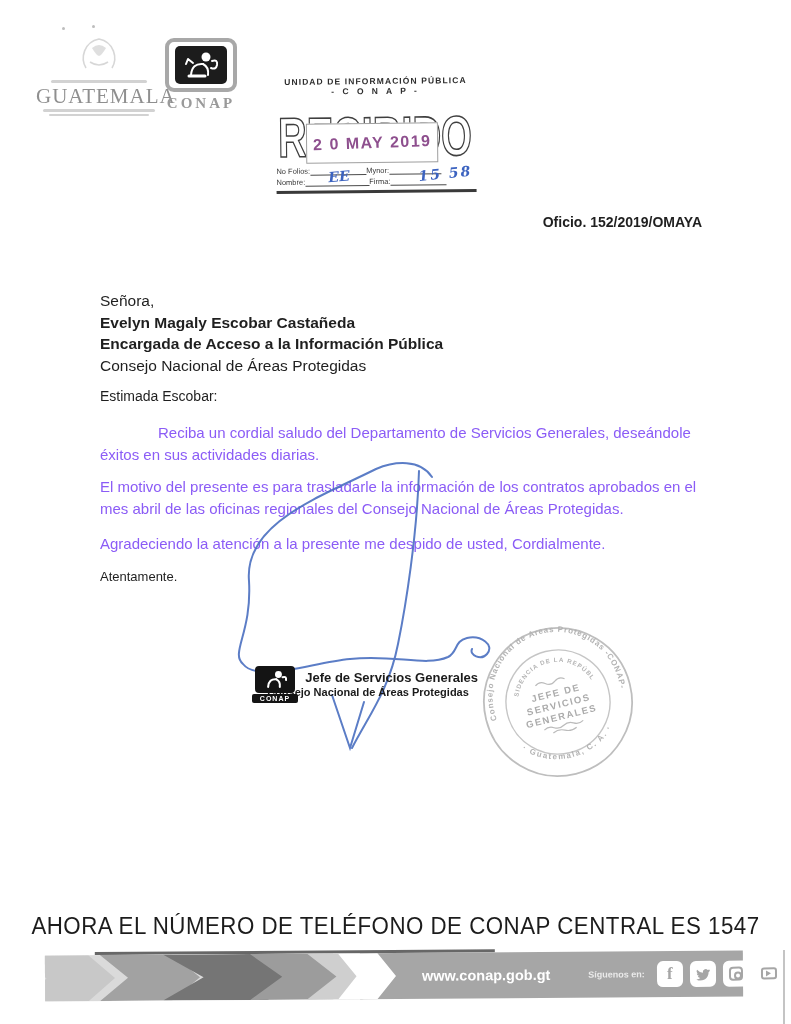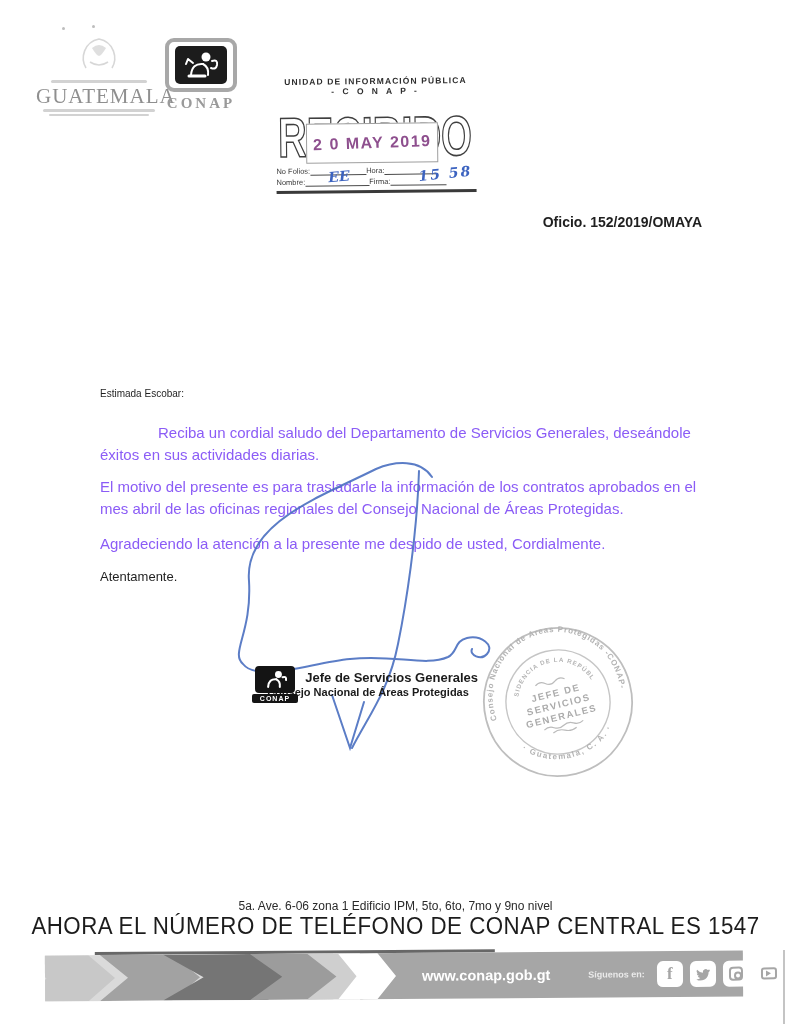--- a/index.html
+++ b/index.html
@@ -41,21 +41,21 @@
   .hw { color:#3c63c0; font-family:"DejaVu Serif", serif; font-style:italic; font-weight:bold; }
   .hw-nombre { left:52px; top:92px; font-size:14px; transform:rotate(-4deg); }
   .hw-firma { left:142px; top:90px; font-size:14px; transform:rotate(-5deg); letter-spacing:2px; }
   .stamp-underline { top:114px; left:0; width:100%; height:2.5px; background:#3a3a3a; }
 
   
   .ref-block { left:430px; top:212px; width:272px; text-align:right; font-size:14px; line-height:21px; }
   .ref-line { font-weight:bold; }
   .recipient { left:100px; top:290px; font-size:15.5px; line-height:21.5px; }
   .bold { font-weight:bold; }
-  .salutation { left:100px; top:388px; font-size:10px; }
+  .salutation { left:100px; top:388px; font-size:14px; }
   .para { left:100px; width:618px; font-size:15px; line-height:22px; color:#8b5cf6; }
   .p1 { top:422px; text-indent:58px; }
   .p2 { top:476px; }
   .p3 { top:533px; }
   .closing { left:100px; top:569px; font-size:13px; }
 
   
   .sig-ink { left:200px; top:455px; width:320px; height:330px; pointer-events:none; }
   .sig-name { left:238px; top:649px; width:240px; text-align:center;
               font-size:12.5px; font-weight:bold; color:#111; }
@@ -147,38 +147,44 @@
     <div class="abs stamp-l2">- C O N A P -</div>
     <svg class="abs recibido-svg" width="200" height="72" viewBox="0 0 200 72">
       <text x="2" y="58" font-family="Liberation Sans, sans-serif" font-weight="bold" font-size="56" fill="#ffffff" stroke="#3f3f3f" stroke-width="1.6" textLength="194" lengthAdjust="spacingAndGlyphs">RECIBIDO</text>
     </svg>
     <div class="abs date-box">
       <span class="date-text">2 0 MAY 2019</span>
     </div>
     <div class="abs fieldrow frow1">
       <span>No Folios:</span>
       <span class="fline" style="width:56px"></span>
-      <span>Hora:</span>
+      <span>Mynor:</span>
       <span class="fline" style="width:52px"></span>
     </div>
     <div class="abs fieldrow frow2">
       <span>Nombre:</span>
       <span class="fline" style="width:64px"></span>
       <span>Firma:</span>
       <span class="fline" style="width:56px"></span>
     </div>
     <span class="abs hw hw-nombre">EE</span>
     <span class="abs hw hw-firma">15 58</span>
     <div class="abs stamp-underline"></div>
   </div>
 
   <div class="abs ref-block">
     <div class="ref-line">Oficio. 152/2019/OMAYA</div>
   </div>
 
+  <div class="abs recipient">
+    <div>Señora,</div>
+    <div class="bold">Evelyn Magaly Escobar Castañeda</div>
+    <div class="bold">Encargada de Acceso a la Información Pública</div>
+    <div>Consejo Nacional de Áreas Protegidas</div>
+  </div>
 
   <div class="abs salutation">Estimada Escobar:</div>
 
   <p class="abs para p1">Reciba un cordial saludo del Departamento de Servicios Generales, deseándole éxitos en sus actividades diarias.</p>
   <p class="abs para p2">El motivo del presente es para trasladarle la información de los contratos aprobados en el mes abril de las oficinas regionales del Consejo Nacional de Áreas Protegidas.</p>
   <p class="abs para p3">Agradeciendo la atención a la presente me despido de usted, Cordialmente.</p>
   <div class="abs closing">Atentamente.</div>
 
   <svg class="abs sig-ink" viewBox="0 0 320 330">
     <g fill="none" stroke="#4a6fc0" stroke-width="2" stroke-linecap="round" opacity="0.9">
@@ -223,21 +229,20 @@
         <textPath href="#sealInner" startOffset="50%" text-anchor="middle">PRESIDENCIA DE LA REPÚBLICA</textPath>
       </text>
       <path d="M 62 59 q 5 -4 10 0 q 5 4 10 0 q 5 -4 10 0" fill="none" stroke="#b0b0b0" stroke-width="1.2"></path>
       <text x="80" y="74" text-anchor="middle" font-size="9.5" font-weight="bold" fill="#9d9d9d" letter-spacing="1.5">JEFE DE</text>
       <text x="80" y="86" text-anchor="middle" font-size="9.5" font-weight="bold" fill="#9d9d9d" letter-spacing="1.5">SERVICIOS</text>
       <text x="80" y="98" text-anchor="middle" font-size="9.5" font-weight="bold" fill="#9d9d9d" letter-spacing="1.5">GENERALES</text>
       <path d="M 60 104 q 5 -3 10 0 q 5 3 10 0 q 5 -3 10 0 q 5 3 10 0 M 68 109 q 6 -3 12 0 q 6 3 12 0" fill="none" stroke="#b0b0b0" stroke-width="1.2"></path>
     </svg>
   </div>
 
-  <div class="abs addr">5a. Ave. 6-06 zona 1 Edificio IPM, 5to, 6to, 7mo y 9no  nivel</div>
   <div class="abs phone">AHORA EL NÚMERO DE TELÉFONO DE CONAP CENTRAL  ES 1547</div>
 
   <div class="abs banner">
     <div class="abs banner-topline"></div>
     <div class="abs pattern">
       <div class="chev" style="left:-25px; width:95px;  background:#c8c8c8;"></div>
       <div class="chev" style="left:55px;  width:100px; background:#a2a2a2;"></div>
       <div class="chev" style="left:118px; width:145px; background:#757575;"></div>
       <div class="chev" style="left:205px; width:115px; background:#9c9c9c;"></div>
       <div class="chev" style="left:262px; width:105px; background:#cfcfcf;"></div>

